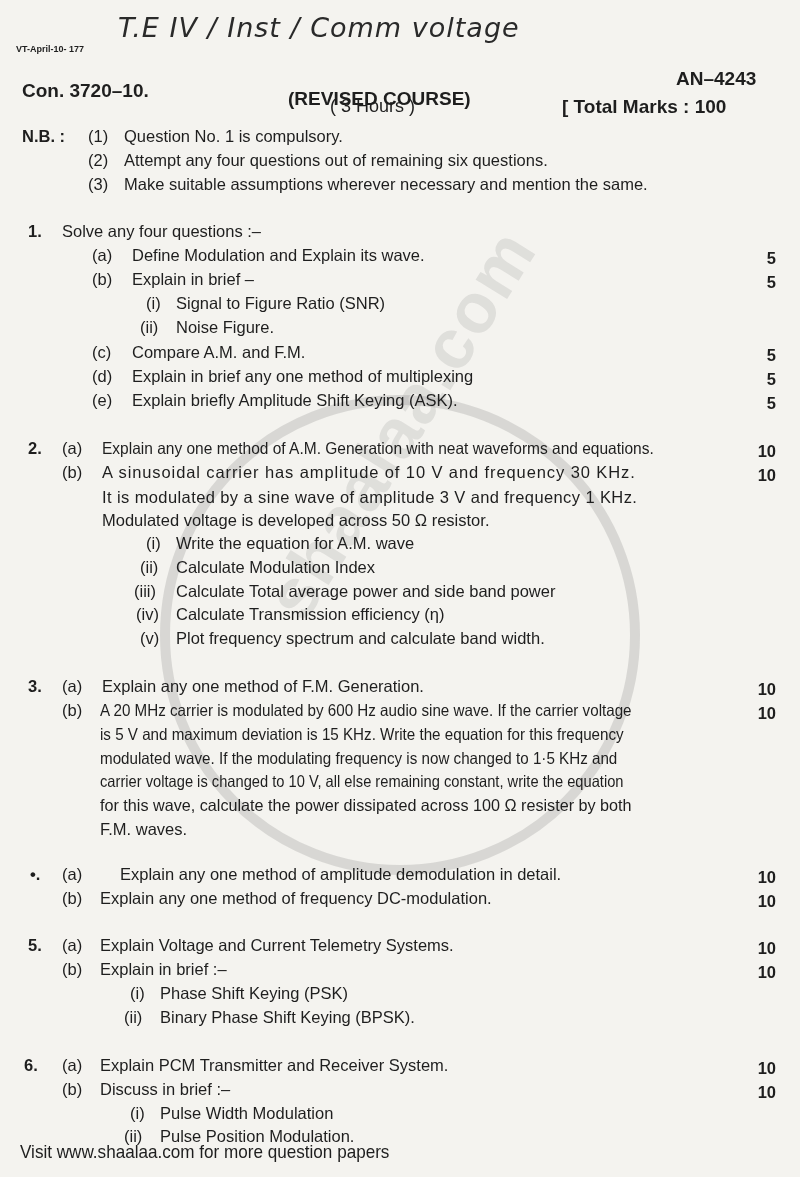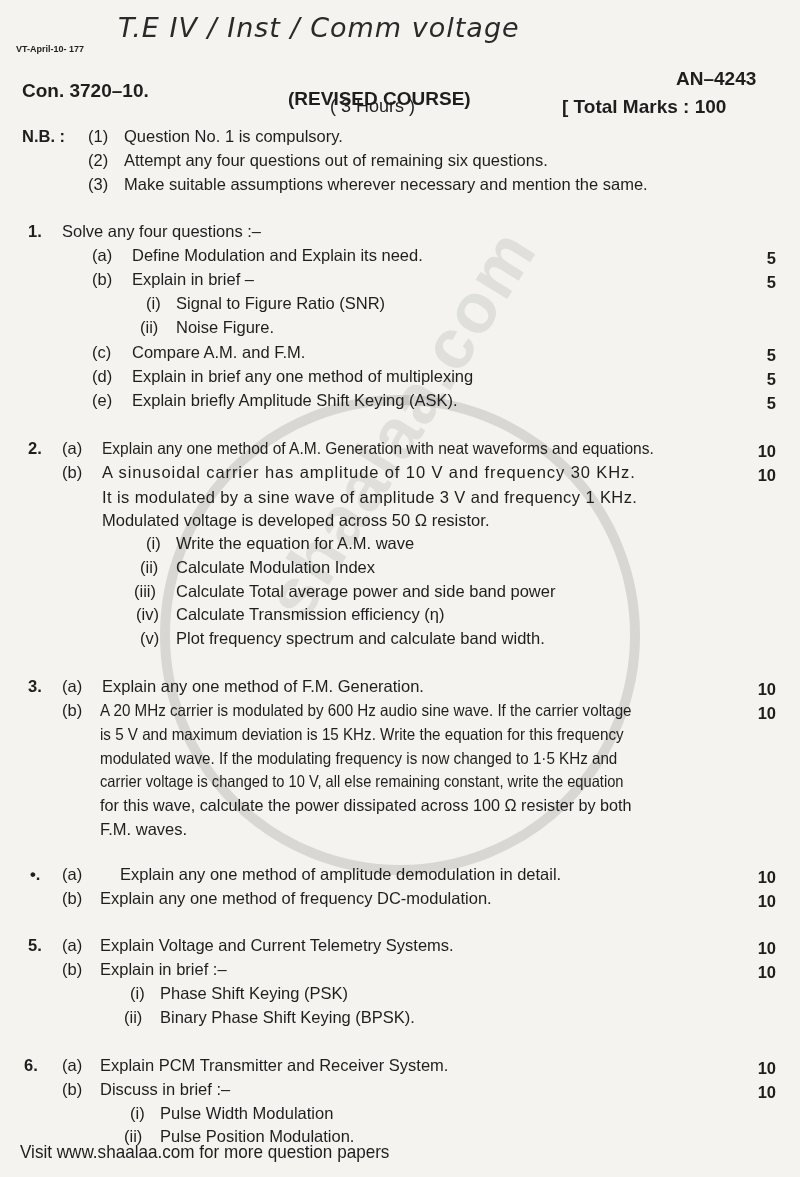--- a/index.html
+++ b/index.html
@@ -56,21 +56,21 @@
   <div class="abs txt" style="left:88px; top:151px;">(2)</div>
   <div class="abs txt" style="left:124px; top:151px;">Attempt any four questions out of remaining six questions.</div>
   <div class="abs txt" style="left:88px; top:175px;">(3)</div>
   <div class="abs txt" style="left:124px; top:175px;">Make suitable assumptions wherever necessary and mention the same.</div>
 
   <div>
     <div class="abs txt b" style="left:28px; top:222px;">1.</div>
     <div class="abs txt" style="left:62px; top:222px;">Solve any four questions :–</div>
 
     <div class="abs txt" style="left:92px; top:246px;">(a)</div>
-    <div class="abs txt" style="left:132px; top:246px;">Define Modulation and Explain its need.</div>
+    <div class="abs txt" style="left:132px; top:246px;">Define Modulation and Explain its wave.</div>
     <div class="mark" style="top:249px;">5</div>
 
     <div class="abs txt" style="left:92px; top:270px;">(b)</div>
     <div class="abs txt" style="left:132px; top:270px;">Explain in brief –</div>
     <div class="mark" style="top:273px;">5</div>
     <div class="abs txt" style="left:146px; top:294px;">(i)</div>
     <div class="abs txt" style="left:176px; top:294px;">Signal to Figure Ratio (SNR)</div>
     <div class="abs txt" style="left:140px; top:318px;">(ii)</div>
     <div class="abs txt" style="left:176px; top:318px;">Noise Figure.</div>
 

